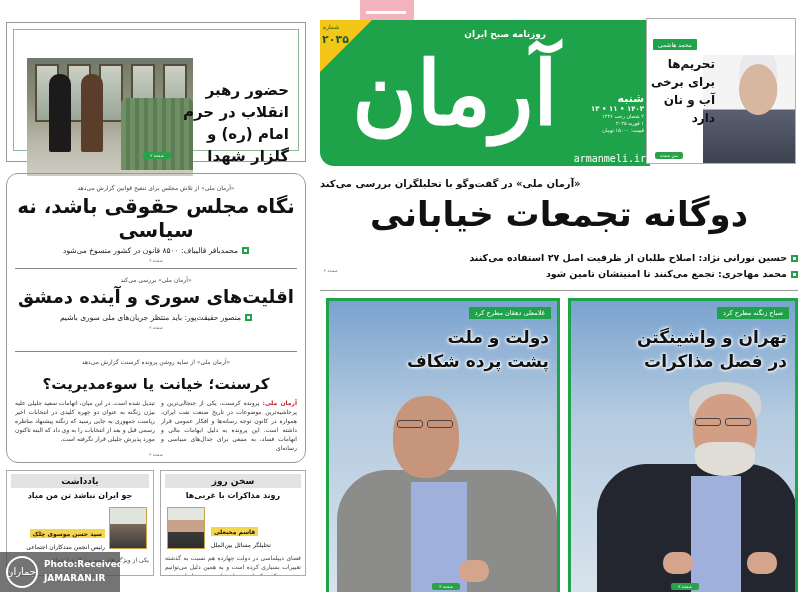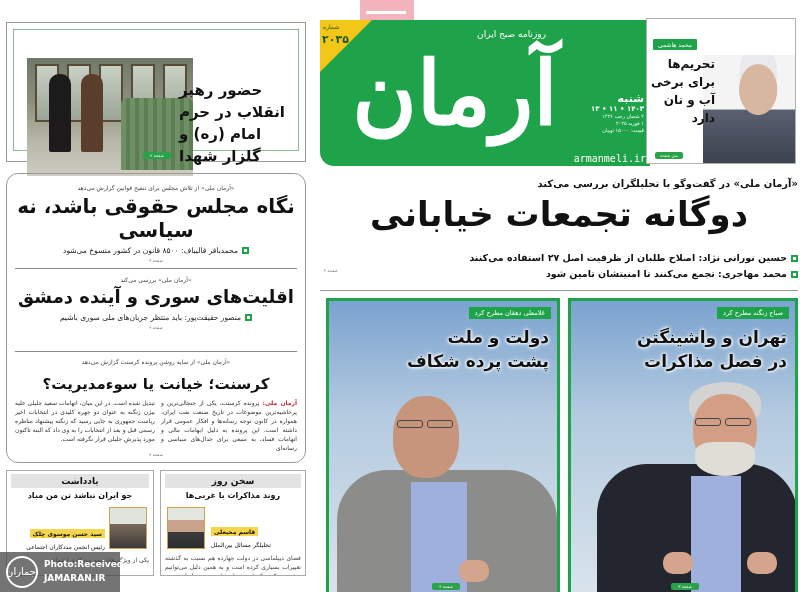--- a/index.html
+++ b/index.html
@@ -9,30 +9,30 @@
 
   
   #lead-box { left: 6px; top: 22px; width: 300px; height: 140px; border: 1px solid #9a9a9a; background: #fff; }
   #lead-box .inner { position: absolute; left: 6px; top: 6px; right: 6px; bottom: 10px; border: 1px solid #8fb89a; }
   #lead-photo { position: absolute; left: 20px; top: 35px; width: 166px; height: 118px;
     background: linear-gradient(180deg, #6f7a6a 0%, #8b8d78 35%, #b8b6a8 70%, #cfccc3 100%); overflow: hidden; }
   #lead-photo .win { position: absolute; top: 6px; width: 24px; height: 58px; background: linear-gradient(#c9d1c4,#9aa597); border: 2px solid #5a4b38; }
   #lead-photo .tomb { position: absolute; right: 0; bottom: 6px; width: 72px; height: 72px; background: repeating-linear-gradient(90deg,#6f8f64 0 5px,#5d7d55 5px 9px); border-radius: 6px 6px 0 0; }
   #lead-photo .fig { position: absolute; bottom: 24px; width: 22px; height: 78px; background: #1d1a1c; border-radius: 10px 10px 2px 2px; }
   #lead-photo .fig2 { background: #5a3d2a; }
-  #lead-headline { position: absolute; right: 16px; top: 56px; width: 110px; font-weight: bold; font-size: 15px; line-height: 22px; text-align: left; color: #111; }
+  #lead-headline { position: absolute; right: 16px; top: 56px; width: 110px; font-weight: bold; font-size: 15px; line-height: 22px; text-align: right; color: #111; }
   .page-tag { position: absolute; height: 7px; width: 28px; background: #2aa24a; border-radius: 2px; font-size: 4px; color: #fff; text-align: center; line-height: 7px; }
 
   
   #masthead { left: 320px; top: 20px; width: 330px; height: 146px; background: #1fa34a; border-radius: 0 0 0 14px; overflow: hidden; }
   #masthead-logo { position: absolute; left: 10px; top: 8px; width: 250px; height: 130px; color: #fff; font-family: "DejaVu Serif", serif; font-weight: bold; font-size: 88px; line-height: 130px; text-align: center; letter-spacing: -4px; }
   #issue-corner { position: absolute; left: 0; top: 0; width: 0; height: 0; border-top: 52px solid #f3c718; border-right: 52px solid transparent; }
   #issue-label { position: absolute; left: 3px; top: 3px; font-size: 6px; color: #1a5a2a; direction: rtl; }
   #issue-number { position: absolute; left: 2px; top: 13px; font-size: 11px; font-weight: bold; color: #1a5a2a; }
-  #slogan { position: absolute; right: 104px; top: 9px; font-size: 9px; font-weight: normal; color: #fff; }
+  #slogan { position: absolute; right: 104px; top: 9px; font-size: 9px; font-weight: bold; color: #fff; }
   #date-block { position: absolute; right: 6px; top: 72px; width: 70px; text-align: right; color: #fff; }
   #date-day { font-size: 11px; font-weight: bold; }
   #date-shamsi { font-size: 7px; font-weight: bold; }
   .date-small { font-size: 5px; line-height: 7px; opacity: .95; }
   #website { position: absolute; right: 4px; bottom: 2px; font-size: 10px; color: #fff; font-family: "DejaVu Sans Mono", monospace; direction: ltr; }
   #pink-tab { left: 360px; top: 0; width: 54px; height: 20px; background: #f3b3bd; }
   #pink-tab .line { position: absolute; left: 6px; top: 11px; width: 40px; height: 3px; background: #fff; }
 
   
   #promo { left: 646px; top: 18px; width: 150px; height: 146px; border: 1px solid #b0b0b0; background: #fff; overflow: hidden; }
@@ -48,21 +48,21 @@
   .sub { font-size: 7.5px; color: #222; text-align: center; }
   .sq { display: inline-block; width: 7px; height: 7px; border: 2px solid #1fa34a; margin-left: 4px; vertical-align: middle; background: #fff; }
   .sq.filled { background: #1fa34a; border-color: #1fa34a; box-shadow: inset 0 0 0 1.5px #fff; }
   .divider { position: absolute; left: 8px; right: 8px; height: 1px; background: #888; }
   .pg { font-size: 4px; color: #666; text-align: center; }
   .body-text { font-size: 6px; line-height: 9px; color: #333; text-align: justify; }
   .hl { color: #c2262e; font-weight: bold; }
 
   
   #main-head { left: 320px; top: 172px; width: 478px; height: 122px; }
-  #main-kicker { position: absolute; left: 0; right: 0; top: 6px; text-align: right; font-size: 10px; font-weight: bold; }
+  #main-kicker { position: absolute; left: 0; right: 0; top: 6px; text-align: left; font-size: 10px; font-weight: bold; }
   #main-headline { position: absolute; left: 0; right: 0; top: 22px; text-align: center; font-size: 34px; font-weight: bold; line-height: 40px; letter-spacing: -1px; }
   .main-sub { position: absolute; left: 0; right: 0; text-align: right; font-size: 9.5px; font-weight: bold; }
 
   
   .panel { position: absolute; top: 298px; height: 294px; border: 3px solid #1fa34a; border-bottom: none; overflow: hidden; background: linear-gradient(180deg, #7ba3cf 0%, #b5cbe0 40%, #d8e3ec 100%); }
   #panel-left { left: 326px; width: 234px; }
   #panel-right { left: 568px; width: 230px; }
   .panel-tag { position: absolute; top: 6px; right: 6px; background: #1fa34a; color: #fff; font-size: 6.5px; padding: 2px 6px; }
   .panel-headline { position: absolute; top: 24px; right: 8px; font-weight: bold; font-size: 17px; line-height: 24px; text-align: right; color: #111; text-shadow: 0 0 3px #fff, 0 0 3px #fff, 0 0 5px #fff; }
   .person { position: absolute; bottom: 0; }

